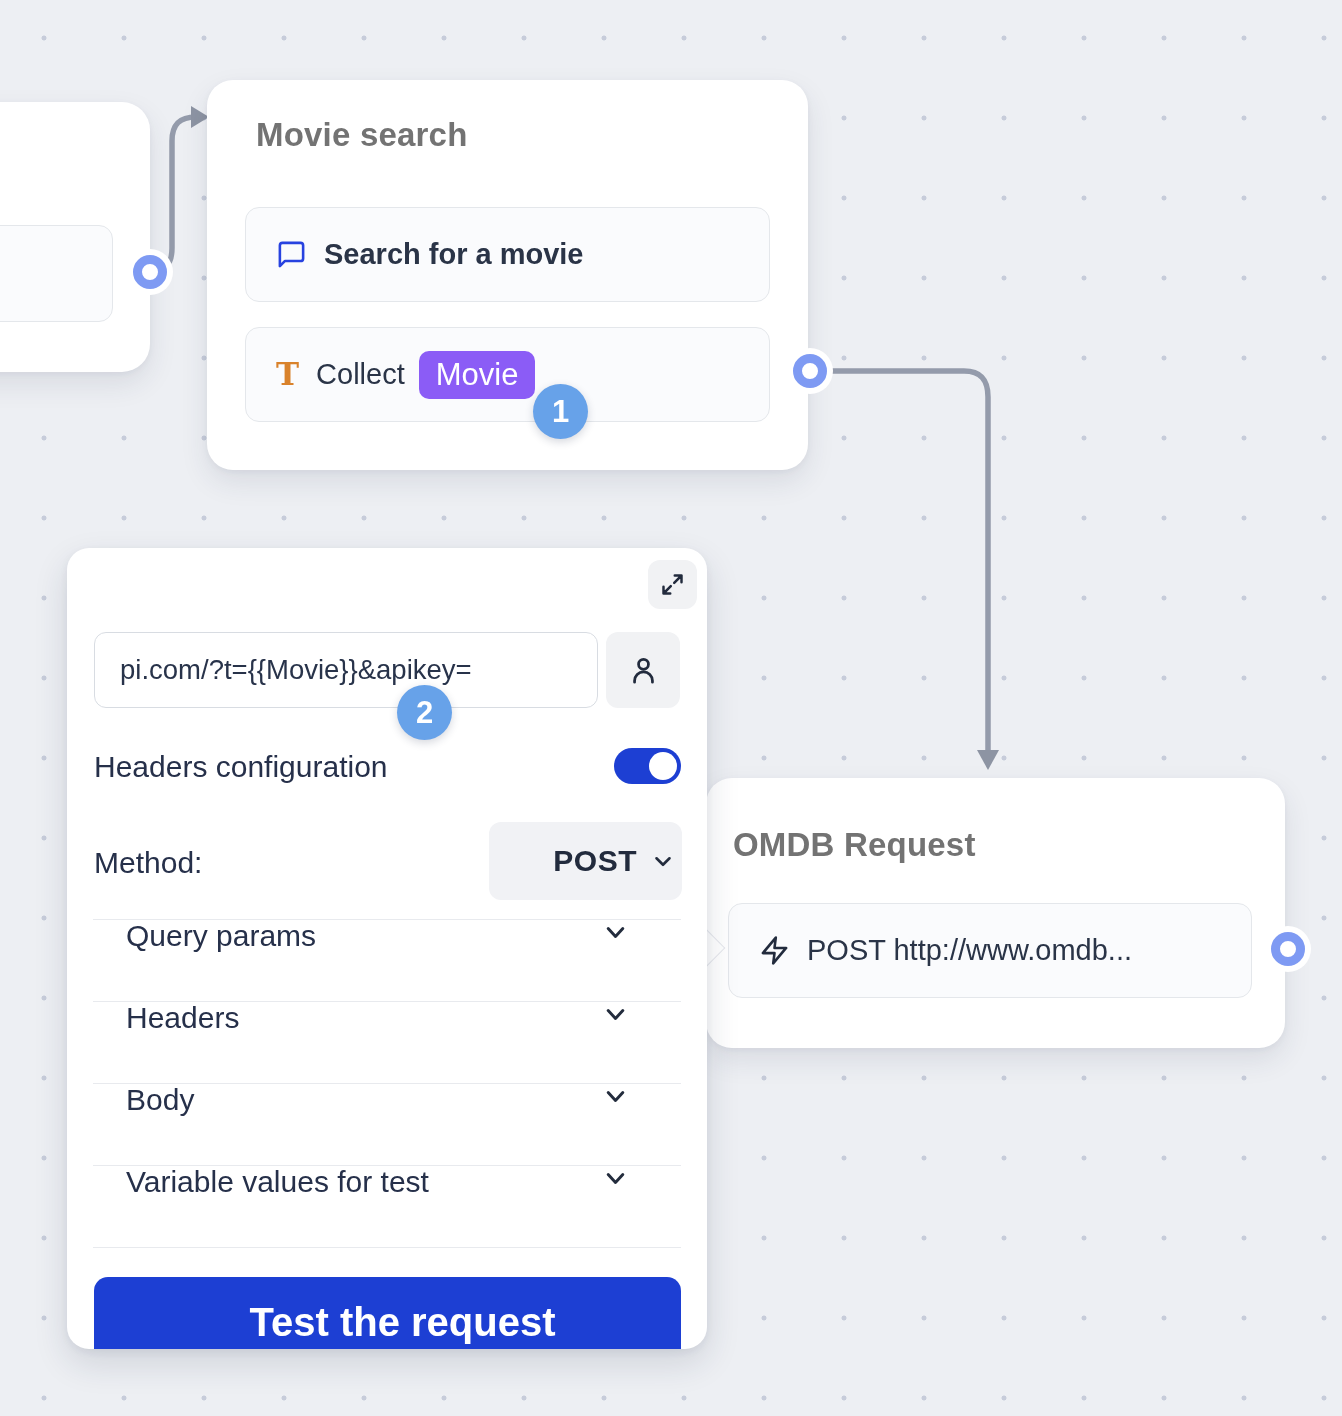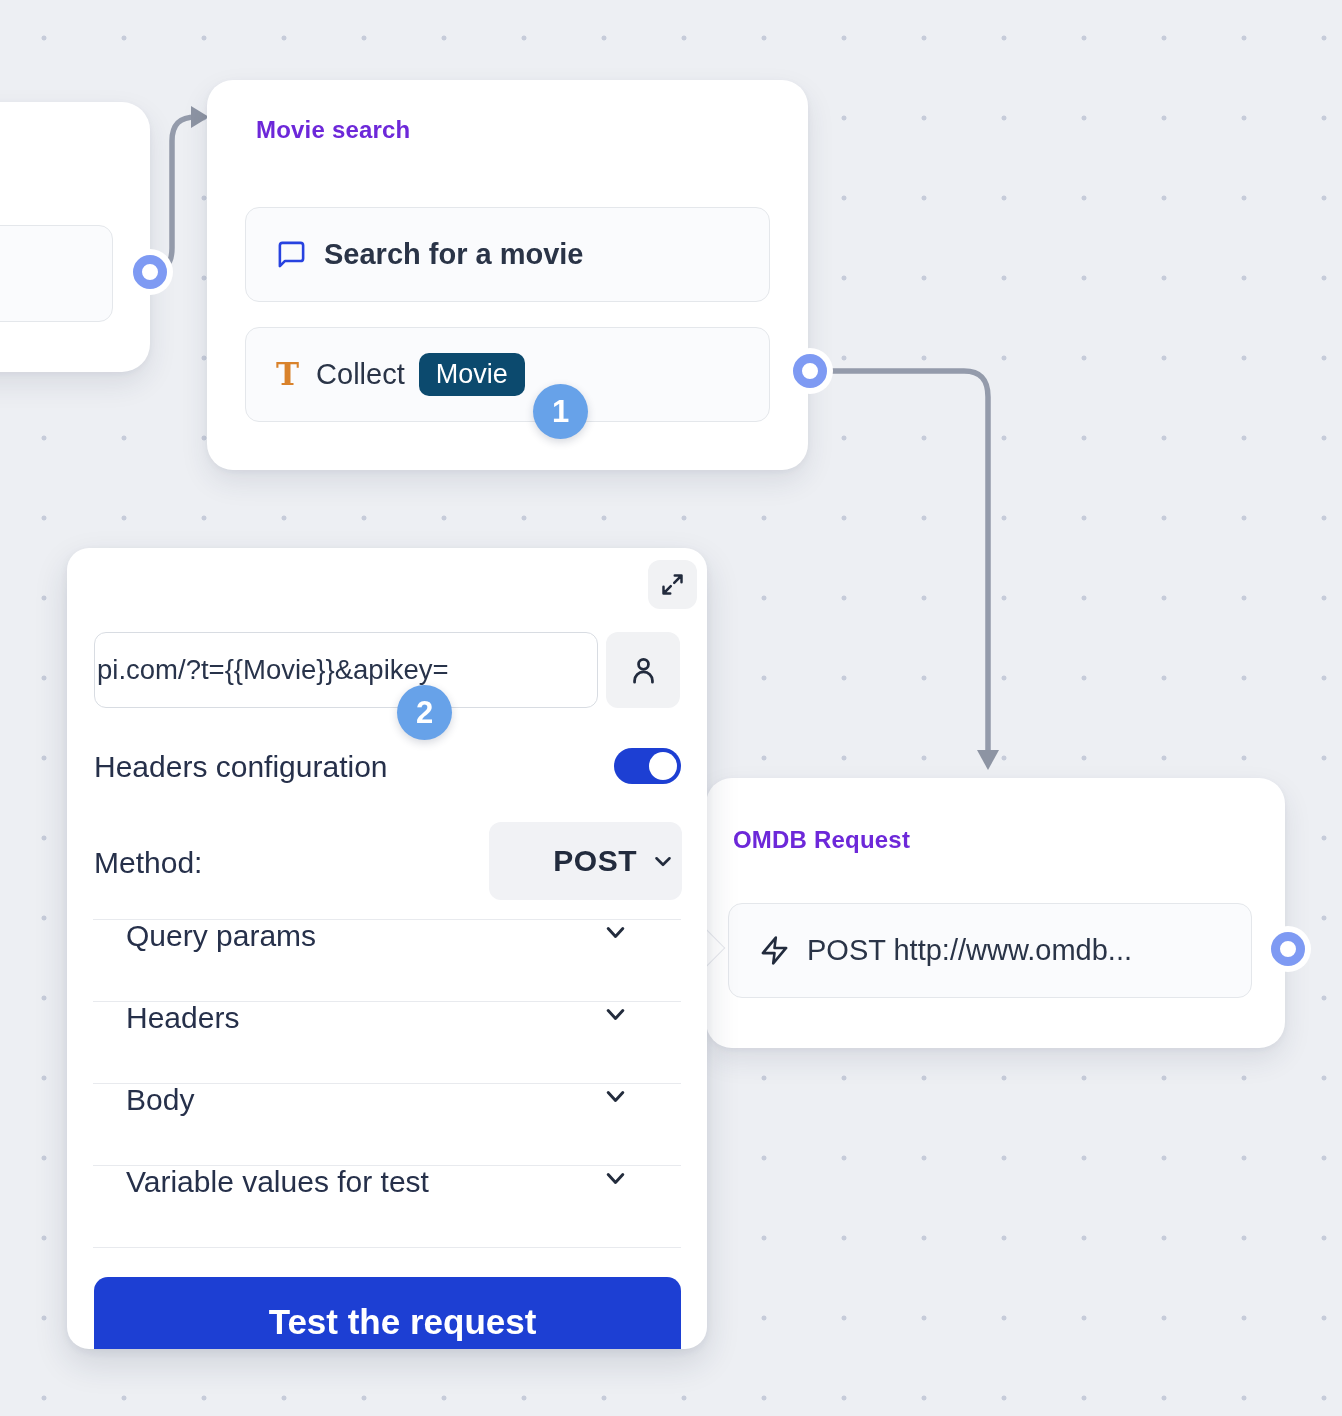--- a/index.html
+++ b/index.html
@@ -10,29 +10,29 @@
     background-image:radial-gradient(#c7ccda 2.2px, rgba(199,204,218,0) 2.8px);
     background-size:80px 80px;background-position:4px -2px;
     font-family:"Liberation Sans", sans-serif;color:#2a3447;
   }
   .connectors{position:absolute;left:0;top:0;z-index:1;}
   .node{
     position:absolute;background:#ffffff;border-radius:26px;
     box-shadow:0 12px 28px rgba(35,45,75,.10), 0 2px 6px rgba(35,45,75,.05);
     z-index:2;
   }
-  .node-title{position:absolute;font-size:24px;font-weight:700;color:#6d28d9;letter-spacing:.2px;}
+  .node-title{position:absolute;font-size:33px;font-weight:700;color:#737373;letter-spacing:.2px;}
   .node-item{
     position:absolute;background:#fafbfd;border:1.5px solid #e4e7eb;border-radius:14px;
     display:flex;align-items:center;padding-left:30px;gap:17px;
   }
   .item-label{font-size:29px;color:#2a3447;white-space:nowrap;}
   .var-badge{
-    display:inline-block;background:#0c4a6e;color:#ffffff;border-radius:10px;
-    padding:6px 17px;font-size:27px;margin-left:-3px;
+    display:inline-block;background:#8b5cf6;color:#ffffff;border-radius:10px;
+    padding:6px 17px;font-size:31px;margin-left:-3px;
   }
   .t-icon{font-family:"DejaVu Serif", serif;font-size:31px;font-weight:600;color:#d9822b;line-height:1;}
   .port{
     position:absolute;width:34px;height:34px;border-radius:50%;background:#ffffff;
     border:9px solid #7e9af3;box-shadow:0 0 0 6px #ffffff;z-index:4;
   }
   .step-badge{
     position:absolute;width:55px;height:55px;border-radius:50%;background:#67a2e9;
     color:#fff;font-size:31px;font-weight:700;display:flex;align-items:center;justify-content:center;
     z-index:7;box-shadow:0 3px 8px rgba(30,40,70,.18);
@@ -49,41 +49,41 @@
     transform:rotate(45deg);z-index:5;
   }
   .icon-btn{
     position:absolute;background:#f1f2f4;border-radius:12px;
     display:flex;align-items:center;justify-content:center;border:none;
   }
   .url-input{
     position:absolute;left:27px;top:84px;width:504px;height:76px;
     border:1.5px solid #d8dce2;border-radius:12px;background:#ffffff;
     font-family:"Liberation Sans", sans-serif;font-size:27.5px;color:#28334a;
-    padding:0 6px 0 2px;outline:none;
+    padding:0 6px 0 25px;outline:none;
   }
   .panel-label{position:absolute;font-size:30px;color:#26304a;}
   .toggle{
     position:absolute;left:547px;top:200px;width:67px;height:36px;border-radius:18px;
     background:#1d3fd3;
   }
   .toggle .knob{position:absolute;right:4px;top:4px;width:28px;height:28px;border-radius:50%;background:#fff;}
   .method-select{
     position:absolute;left:422px;top:274px;width:193px;height:78px;border-radius:12px;
     background:#f1f2f5;display:flex;align-items:center;justify-content:flex-end;gap:13px;border:none;
   }
   .method-value{font-size:30px;font-weight:700;color:#222b3d;letter-spacing:.5px;}
   .divider{position:absolute;left:26px;width:588px;height:0;border-top:1.5px solid #e8eaee;}
   .section-row{position:absolute;left:26px;width:588px;height:82px;display:flex;align-items:flex-start;}
   .section-label{font-size:30px;color:#26304a;margin-left:33px;flex:1;}
   .section-row .chev{margin-right:52px;}
   .test-btn{
     position:absolute;left:27px;top:729px;width:587px;height:90px;background:#1d3fd3;border:none;
     border-radius:14px;color:#ffffff;font-family:"Liberation Sans", sans-serif;
-    font-size:35px;font-weight:700;padding-left:36px;
+    font-size:40px;font-weight:700;padding-left:36px;
   }
 </style>
 </head>
 <body>
 
 <div class="canvas">
 
   <svg class="connectors" width="1342" height="1416" viewBox="0 0 1342 1416">
     <path d="M150 272 C166 272 172 264 172 248 L172 141 C172 124 180 117 196 117" fill="none" stroke="#949bab" stroke-width="5.5" stroke-linecap="round"></path>
     <polygon points="191,106 209,117 191,128" fill="#8d94a3"></polygon>

